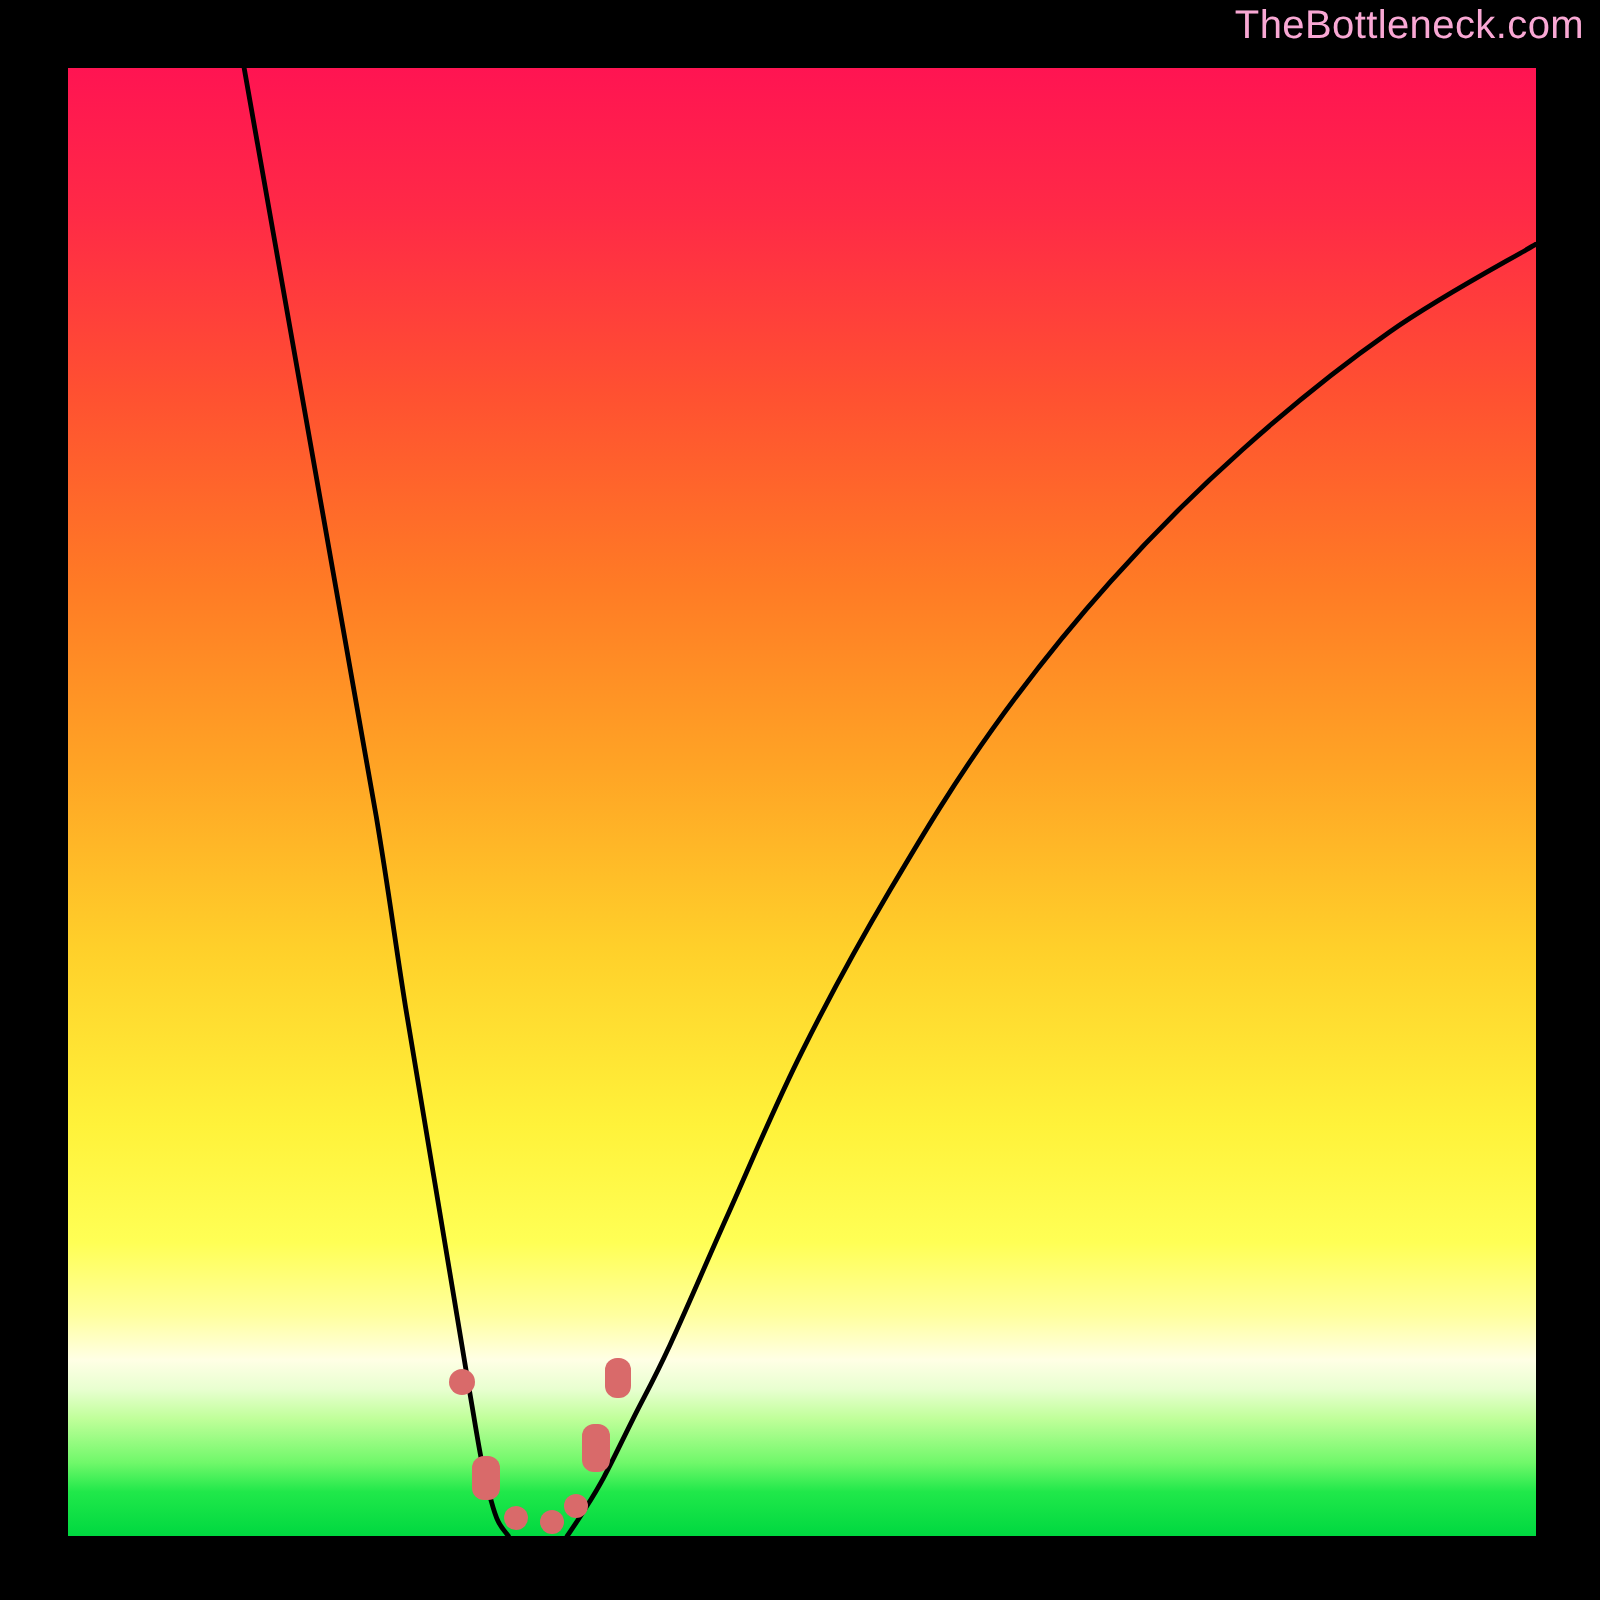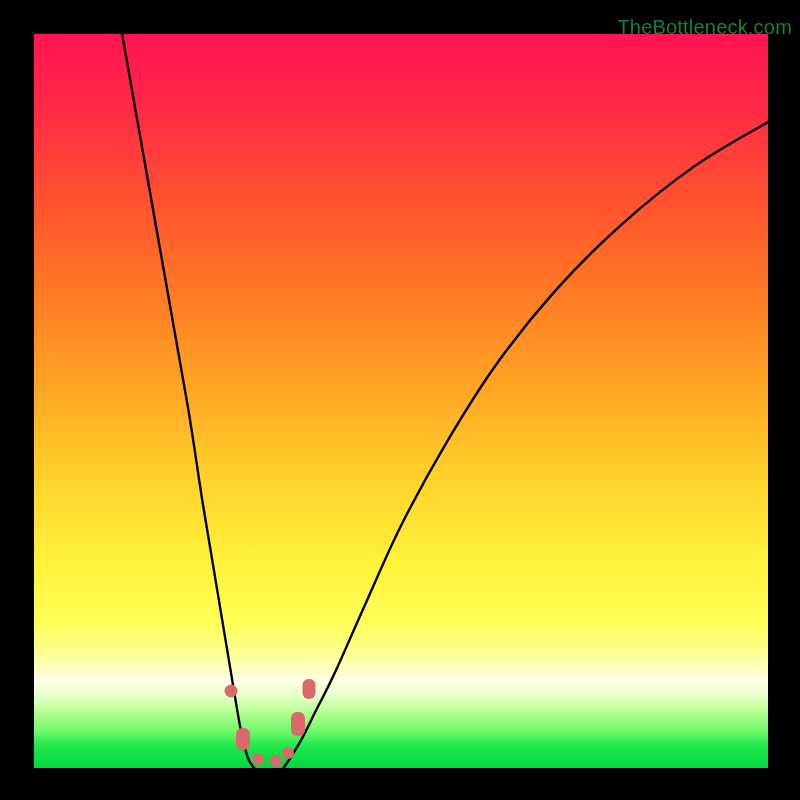--- a/index.html
+++ b/index.html
@@ -32,25 +32,24 @@
     position: absolute;
     background: #d96a6a;
     transform: translate(-50%, -50%);
   }
   .marker.circle { border-radius: 50%; }
   .marker.pill { border-radius: 6px; }
   .watermark {
     position: absolute;
     top: 2px;
     right: 8px;
-    color: #15803d;
+    color: #f9a8d4;
     font-size: 20px;
     letter-spacing: 0.2px;
     user-select: none;
-    margin-top: 14px;
   }
 </style>
 </head>
 <body>
 
 <div class="stage">
 
   <div class="watermark">TheBottleneck.com</div>
 
   <div class="plot" id="plot" style="left: 34px; top: 34px; width: 734px; height: 734px;">

